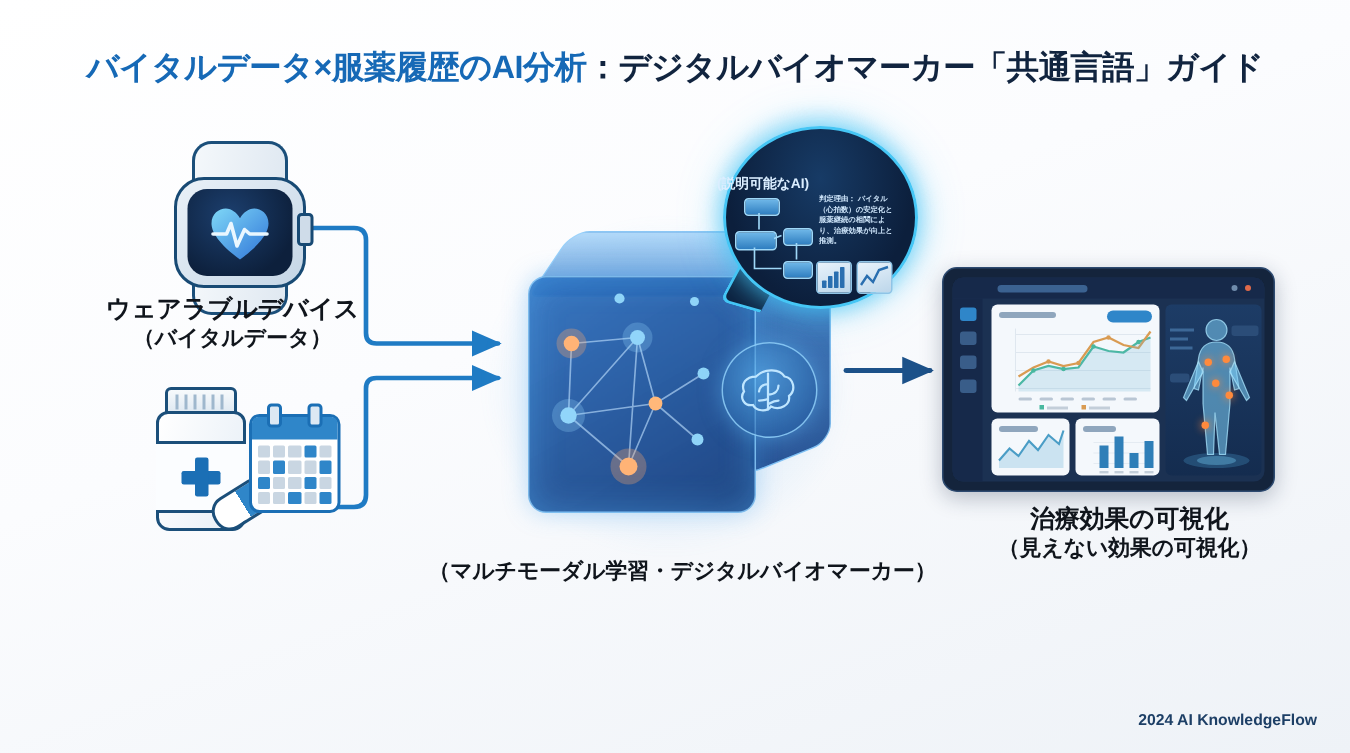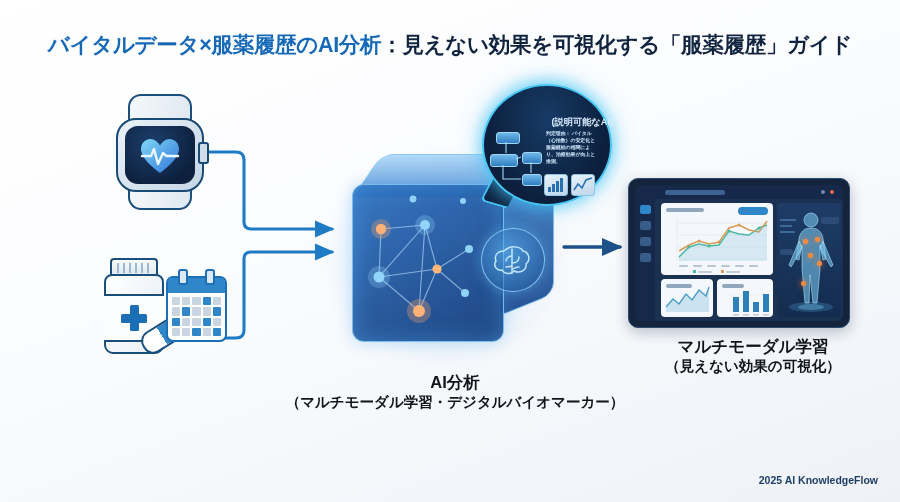--- a/index.html
+++ b/index.html
@@ -149,21 +149,21 @@
     position:absolute;left:8px;top:96px;width:26px;height:26px;
     background:#0c1f3c;border-left:2.2px solid #45c6f5;border-bottom:2.2px solid #45c6f5;
     transform:rotate(16deg) skewX(-12deg);border-radius:0 0 0 6px;
   }
   .xai-title{
     position:absolute;left:0;right:0;top:16px;text-align:center;
     color:#eaf6ff;font-size:16px;font-weight:bold;letter-spacing:.5px;
     text-shadow:0 0 6px rgba(120,215,255,.9);
   }
   .xai-sub{
-    position:absolute;left:0;right:0;top:34px;text-align:right;
+    position:absolute;left:0;right:0;top:34px;text-align:left;
     color:#dbeeff;font-size:9.2px;font-weight:bold;
   }
   .xai-note{
     position:absolute;left:68px;top:48px;width:54px;
     color:#cfe6fb;font-size:4.9px;line-height:1.45;font-weight:bold;
     text-align:left;
   }
   .flow{position:absolute;left:12px;top:50px;width:52px;height:55px;}
   .fnode{position:absolute;background:linear-gradient(180deg,#6fb7e8,#2f7ec0);
     border:1px solid #9fd8f8;border-radius:3px;}
@@ -209,21 +209,21 @@
   #cap-bottom{left:0;top:438px;width:900px;text-align:center;
     font-size:18.5px;font-weight:bold;color:#0f1621;white-space:nowrap;}
   #footer{right:22px;top:474px;font-size:10.5px;font-weight:bold;color:#1d3f66;}
 </style>
 </head>
 <body>
 
 <div class="stage">
 
   <div class="abs" id="title">
-    <span class="t-a">バイタルデータ×服薬履歴のAI分析</span><span class="t-b">：見えない効果を可視化する「服薬履歴」ガイド</span>
+    <span class="t-a">バイタルデータ×服薬履歴のAI分析</span><span class="t-b">：デジタルバイオマーカー「共通言語」ガイド</span>
   </div>
 
   <svg class="svg-layer" viewBox="0 0 900 502">
     <defs>
       <marker id="ah" markerWidth="7" markerHeight="7" refX="5.6" refY="3" orient="auto">
         <path d="M0,0.2 L6.4,3 L0,5.8 z" fill="#1f7bc4"></path>
       </marker>
       <marker id="ahd" markerWidth="7" markerHeight="7" refX="5.6" refY="3" orient="auto">
         <path d="M0,0.2 L6.4,3 L0,5.8 z" fill="#1c5189"></path>
       </marker>
@@ -248,20 +248,24 @@
             <linearGradient id="hg" x1="0" y1="0" x2="1" y2="1">
               <stop offset="0" stop-color="#7fd8f7"></stop>
                 <stop offset="1" stop-color="#2f74d8"></stop>
             </linearGradient>
           </defs>
           <path d="M3,19 L12,19 L15,12 L19,27 L24,16 L27.5,19 L39,19" fill="none" stroke="#eaf7ff" stroke-width="2.4" stroke-linecap="round" stroke-linejoin="round"></path>
         </svg>
       </div>
     </div>
   </div>
+  <div class="abs cap" id="cap-wear">
+    <span class="l1">ウェアラブルデバイス</span>
+    <span class="l2">（バイタルデータ）</span>
+  </div>
 
   <div class="abs" id="meds-group">
     <div class="bottle-cap">
       <i style="left:5px"></i>
         <i style="left:11px"></i>
         <i style="left:17px"></i>
       <i style="left:23px"></i>
         <i style="left:29px"></i>
         <i style="left:35px"></i>
     </div>
@@ -341,21 +345,20 @@
         <g fill="none" stroke="#bfe6ff" stroke-width="1.5" stroke-linecap="round">
           <path d="M22,22 C15,22 12,27 14,32 C11,36 14,42 20,41 C22,45 29,46 32,42
                    C38,45 45,41 44,35 C49,31 47,23 41,22 C38,17 28,16 22,22 Z"></path>
           <path d="M30,20 L30,44 M30,27 C26,27 24,30 24,32 M30,34 C35,34 37,31 37,28
                    M24,38 C27,38 30,37 30,37 M37,38 C34,38 31,40 31,40"></path>
         </g>
       </svg>
     </div>
   </div>
   <div class="abs cap" id="cap-ai">
-    <span class="l1">AI分析</span>
     <span class="l2">（マルチモーダル学習・デジタルバイオマーカー）</span>
   </div>
 
   <div class="abs" id="xai-group">
     <div class="xai-halo"></div>
     <div class="xai-tail"></div>
     <div class="xai-bubble"></div>
     <div class="xai-sub">(説明可能なAI)</div>
     <div class="xai-note">判定理由： バイタル（心拍数）の安定化と服薬継続の相関により、治療効果が向上と推測。</div>
     <div class="flow">
@@ -495,19 +498,19 @@
           <div style="position:absolute;left:44px;top:14px;width:18px;height:7px;border-radius:2px;background:#2b4d78"></div>
           <div style="position:absolute;left:3px;top:46px;width:13px;height:6px;border-radius:2px;background:#2b4d78"></div>
           <div style="position:absolute;left:3px;top:16px;width:16px;height:2px;background:#3d6897"></div>
           <div style="position:absolute;left:3px;top:22px;width:12px;height:2px;background:#3d6897"></div>
           <div style="position:absolute;left:3px;top:28px;width:15px;height:2px;background:#3d6897"></div>
         </div>
       </div>
     </div>
   </div>
   <div class="abs cap" id="cap-vis">
-    <span class="l1">マルチモーダル学習</span>
+    <span class="l1">治療効果の可視化</span>
     <span class="l2">（見えない効果の可視化）</span>
   </div>
 
-  <div class="abs" id="footer">2025 AI KnowledgeFlow</div>
+  <div class="abs" id="footer">2024 AI KnowledgeFlow</div>
 
 </div>
 
 </body></html>

